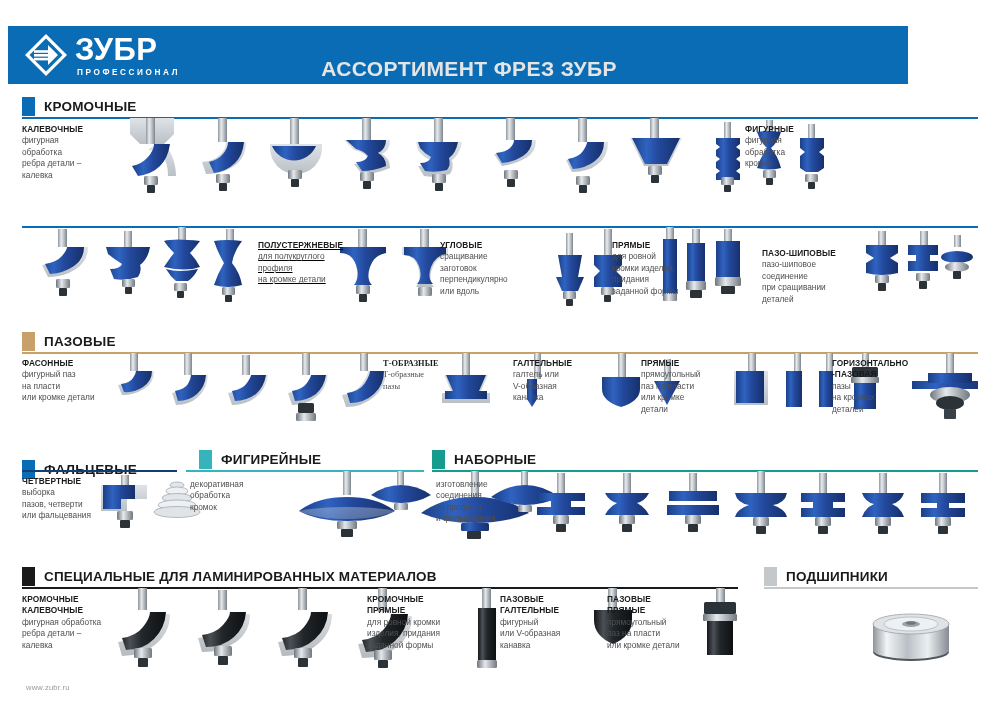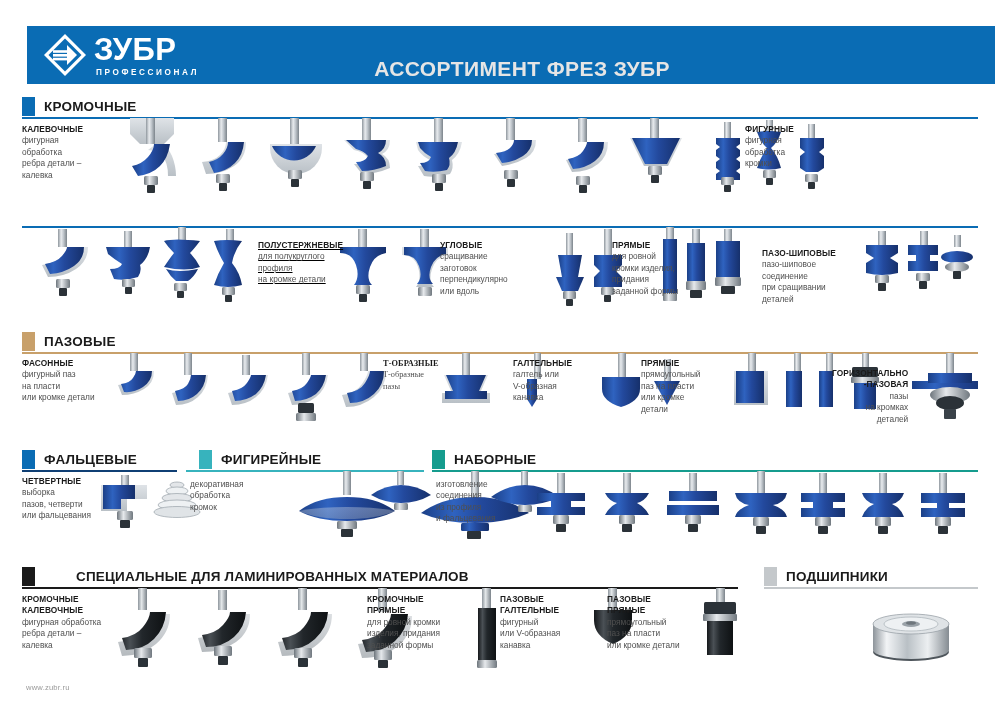--- a/index.html
+++ b/index.html
@@ -6,21 +6,21 @@
   html, body {
     width: 1000px; height: 707px;
     background: #ffffff;
     font-family: "Liberation Sans", sans-serif;
     overflow: hidden;
   }
   .page { position: relative; width: 1000px; height: 707px; background: #fff; }
 
   
   .header {
-    position: absolute; left: 27px; top: 26px; width: 968px; height: 58px;
+    position: absolute; left: 8px; top: 26px; width: 900px; height: 58px;
     background: #0a6cb4; display: flex; align-items: center;
   }
   .logo-wrap { display: flex; align-items: center; padding-left: 16px; }
   .logo-mark { width: 44px; height: 44px; position: relative; margin-right: 7px; }
   .logo-mark svg { display: block; }
   .logo-text { display: flex; flex-direction: column; justify-content: center; }
   .logo-zubr {
     color: #ffffff; font-size: 31px; font-weight: 700; letter-spacing: 0.5px;
     line-height: 1; font-family: "Liberation Sans", sans-serif;
   }
@@ -439,29 +439,29 @@
     <div class="t-body">V-образная</div>
     <div class="t-body">канавка</div>
   </div>
   <div class="blk" style="left:641px; top:358px;">
     <div class="t-strong">ПРЯМЫЕ</div>
     <div class="t-body">прямоугольный</div>
     <div class="t-body">паз на пласти</div>
     <div class="t-body">или кромке</div>
     <div class="t-body">детали</div>
   </div>
-  <div class="blk" style="left:832px; top:368px;text-align:right;">
+  <div class="blk" style="left:832px; top:358px;">
     <div class="t-strong">ГОРИЗОНТАЛЬНО</div>
     <div class="t-strong">-ПАЗОВАЯ</div>
     <div class="t-body">пазы</div>
     <div class="t-body">на кромках</div>
     <div class="t-body">деталей</div>
   </div>
 
-  <div class="sec-head" style="left:22px; top:449px;">
+  <div class="sec-head" style="left:22px; top:459px;">
     <div class="sec-chip" style="background:#0a6cb4;"></div>
     <div class="sec-title">ФАЛЬЦЕВЫЕ</div>
   </div>
   <div class="rule" style="left:22px; top:470px; width:155px; background:#0f3f74;"></div>
 
   <div class="sec-head" style="left:186px; top:449px;padding-left:13px;">
     <div class="sec-chip" style="background:#37b3bd;"></div>
     <div class="sec-title">ФИГИРЕЙНЫЕ</div>
   </div>
   <div class="rule" style="left:186px; top:470px; width:238px; background:#37b3bd;"></div>
@@ -574,21 +574,21 @@
     <div class="t-body">обработка</div>
     <div class="t-body">кромок</div>
   </div>
   <div class="blk" style="left:436px; top:479px;">
     <div class="t-body">изготовление</div>
     <div class="t-body">соединения</div>
     <div class="t-body">из профиля</div>
     <div class="t-body">и фальцевания</div>
   </div>
 
-  <div class="sec-head" style="left:22px; top:566px;gap:32px;">
+  <div class="sec-head" style="left:22px; top:566px;">
     <div class="sec-chip" style="background:#1a1a1a;"></div>
     <div class="sec-title">СПЕЦИАЛЬНЫЕ ДЛЯ ЛАМИНИРОВАННЫХ МАТЕРИАЛОВ</div>
   </div>
   <div class="rule" style="left:22px; top:587px; width:716px; background:#1a1a1a;"></div>
 
   <div class="sec-head" style="left:764px; top:566px;">
     <div class="sec-chip" style="background:#c4c8cb;"></div>
     <div class="sec-title">ПОДШИПНИКИ</div>
   </div>
   <div class="rule thin" style="left:764px; top:587px; width:214px; background:#c4c8cb;"></div>

